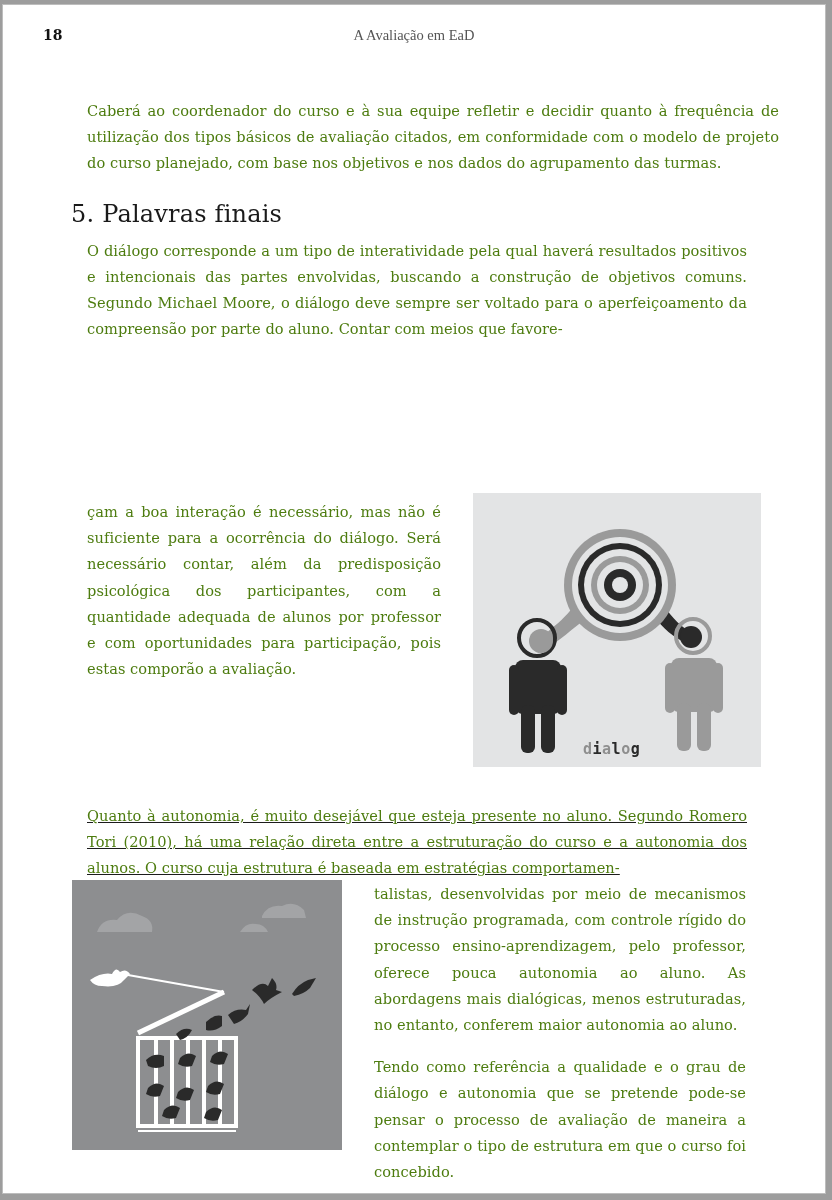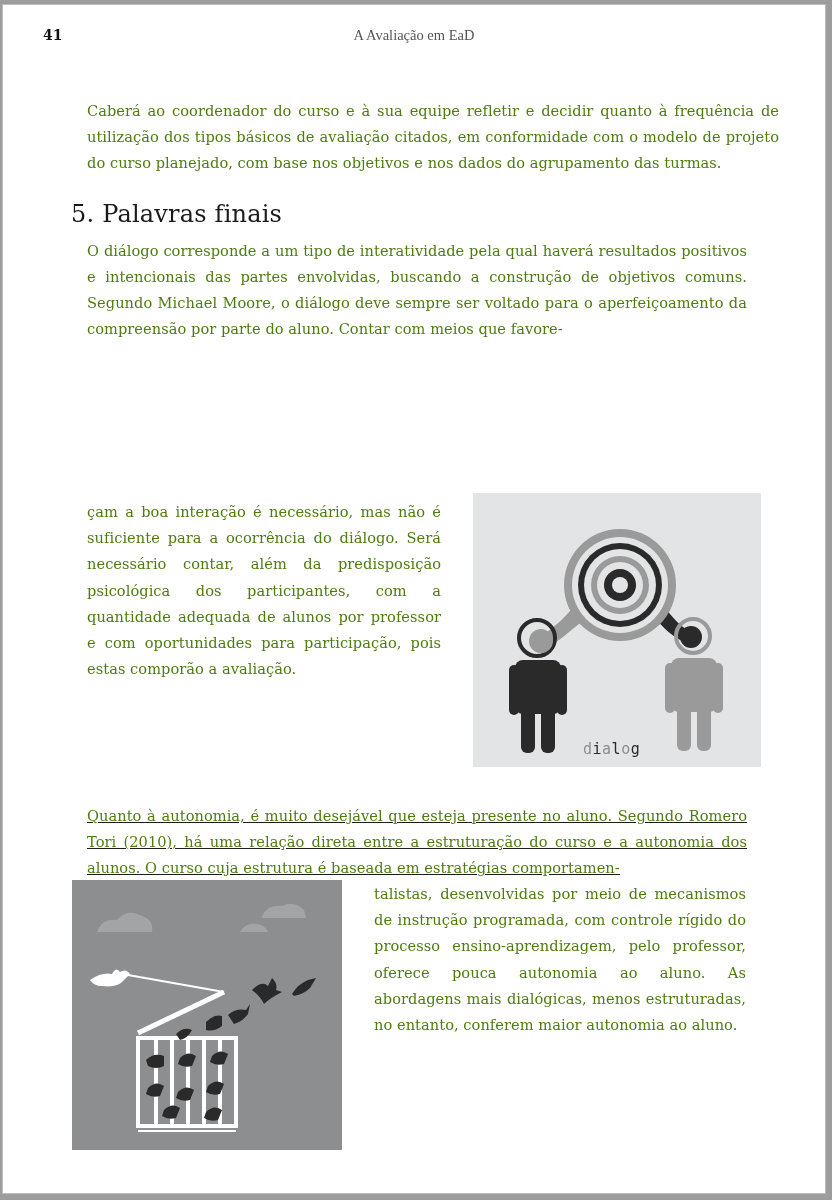--- a/index.html
+++ b/index.html
@@ -48,33 +48,33 @@
     background: #e3e4e5;
   }
   .fig-birds {
     position: absolute; left: 69px; top: 875px; width: 270px; height: 270px;
     background: #8d8e90;
   }
   .fig-dialog svg, .fig-birds svg { position: absolute; left: 0; top: 0; }
   .dialog-label {
     position: absolute; left: 0; width: 100%; top: 247px; text-align: left;
     padding-left: 110px; box-sizing: border-box;
-    font-family: "DejaVu Sans Mono", "Liberation Mono", monospace; font-weight: normal; font-size: 15px;
+    font-family: "DejaVu Sans Mono", "Liberation Mono", monospace; font-weight: bold; font-size: 15px;
     letter-spacing: 0.5px;
   }
   .dialog-label .g { color: #8e8e8e; }
   .dialog-label .k { color: #2a2a2a; }
 </style>
 </head>
 <body>
 
 <div class="page">
 
   <div class="running-head">
-    <span class="page-number">41</span>
+    <span class="page-number">18</span>
     <span class="running-title">A Avaliação em EaD</span>
   </div>
 
   <div class="content" style="top:77px;">
     <p class="serif2" style="width:692px;">Caberá ao coordenador do curso e à sua equipe refletir e decidir quanto à frequência de utilização dos tipos básicos de avaliação citados, em conformidade com o modelo de projeto do curso planejado, com base nos objetivos e nos dados do agrupamento das turmas.</p>
     <h2 style="margin-top:22px;">5. Palavras finais</h2>
     <p class="serif2" style="margin-top:9px;">O diálogo corresponde a um tipo de interatividade pela qual haverá resultados positivos e intencionais das partes envolvidas, buscando a construção de objetivos comuns. Segundo Michael Moore, o diálogo deve sempre ser voltado para o aperfeiçoamento da compreensão por parte do aluno. Contar com meios que favore-</p>
   </div>
 
   <div style="position:absolute; left:68px; top:478px; width:386px;">
@@ -166,15 +166,16 @@
         <path d="M106 212 Q 114 204 122 210 L 118 220 Q 110 222 104 218 Z"></path>
         <path d="M136 206 Q 144 198 152 204 L 148 214 Q 140 216 134 212 Z"></path>
         <path d="M92 230 Q 100 222 108 228 L 104 238 Q 96 240 90 236 Z"></path>
         <path d="M134 232 Q 142 224 150 230 L 146 240 Q 138 242 132 238 Z"></path>
       </g>
     </svg>
   </div>
 
   <div style="position:absolute; left:355px; top:860px; width:404px;">
     <p class="serif2">talistas, desenvolvidas por meio de mecanismos de instrução programada, com controle rígido do processo ensino-aprendizagem, pelo professor, oferece pouca autonomia ao aluno. As abordagens mais dialógicas, menos estruturadas, no entanto, conferem maior autonomia ao aluno.</p>
+    <p class="serif2" style="margin-top:9px;">Tendo como referência a qualidade e o grau de diálogo e autonomia que se pretende pode-se pensar o processo de avaliação de maneira a contemplar o tipo de estrutura em que o curso foi concebido.</p>
   </div>
 
 </div>
 
 </body></html>

